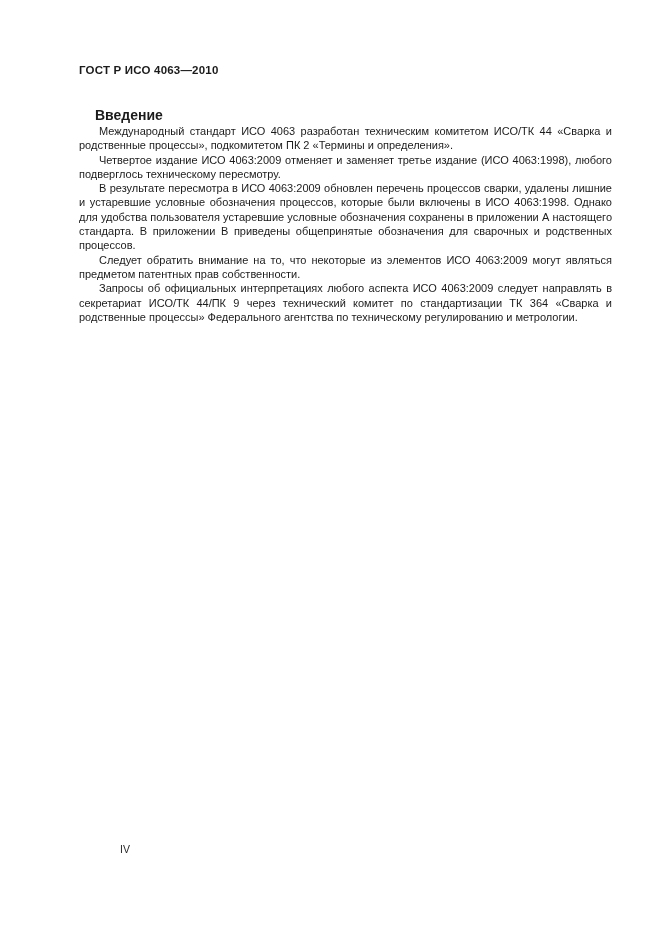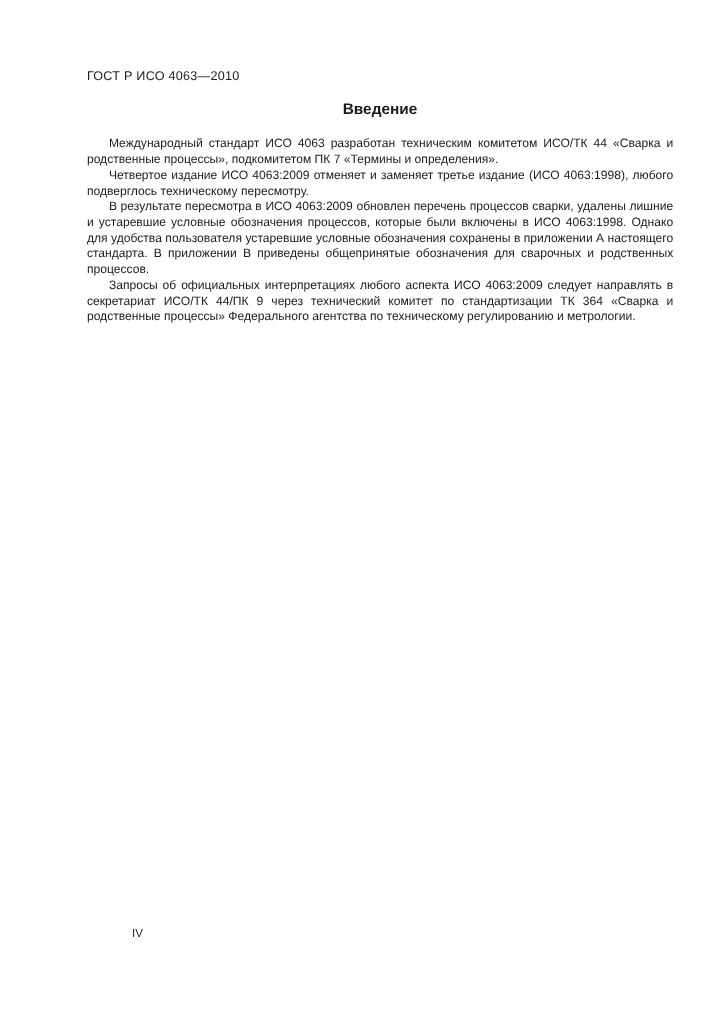--- a/index.html
+++ b/index.html
@@ -14,31 +14,30 @@
     background: #ffffff;
     font-family: "Liberation Sans", sans-serif;
     color: #1b1b1b;
     overflow: hidden;
   }
   .doc-header {
     position: absolute;
     left: 79px;
     top: 64px;
     font-size: 11.5px;
-    font-weight: normal;
+    font-weight: bold;
     letter-spacing: 0.2px;
     white-space: nowrap;
   }
   .doc-title {
     position: absolute;
     left: 79px;
     top: 91px;
     width: 533px;
-    margin: 0;
-    text-align: center;
+    margin: 16px;
     font-size: 14px;
     font-weight: bold;
   }
   .doc-body {
     position: absolute;
     left: 79px;
     top: 124px;
     width: 533px;
     font-size: 11px;
     line-height: 14.3px;
@@ -62,20 +61,21 @@
 </style>
 </head>
 <body>
 
 <div class="page">
   <div class="doc-header">ГОСТ Р ИСО 4063—2010</div>
 
   <h1 class="doc-title">Введение</h1>
 
   <div class="doc-body">
-    <p>Международный стандарт ИСО 4063 разработан техническим комитетом ИСО/ТК 44 «Сварка и родственные процессы», подкомитетом ПК 7 «Термины и определения».</p>
+    <p>Международный стандарт ИСО 4063 разработан техническим комитетом ИСО/ТК 44 «Сварка и родственные процессы», подкомитетом ПК 2 «Термины и определения».</p>
     <p>Четвертое издание ИСО 4063:2009 отменяет и заменяет третье издание (ИСО 4063:1998), любого подверглось техническому пересмотру.</p>
     <p>В результате пересмотра в ИСО 4063:2009 обновлен перечень процессов сварки, удалены лишние и устаревшие условные обозначения процессов, которые были включены в ИСО 4063:1998. Однако для удобства пользователя устаревшие условные обозначения сохранены в приложении А настоящего стандарта. В приложении В приведены общепринятые обозначения для сварочных и родственных процессов.</p>
+    <p>Следует обратить внимание на то, что некоторые из элементов ИСО 4063:2009 могут являться предметом патентных прав собственности.</p>
     <p>Запросы об официальных интерпретациях любого аспекта ИСО 4063:2009 следует направлять в секретариат ИСО/ТК 44/ПК 9 через технический комитет по стандартизации ТК 364 «Сварка и родственные процессы» Федерального агентства по техническому регулированию и метрологии.</p>
   </div>
 
   <div class="page-number">IV</div>
 </div>
 
 </body></html>

